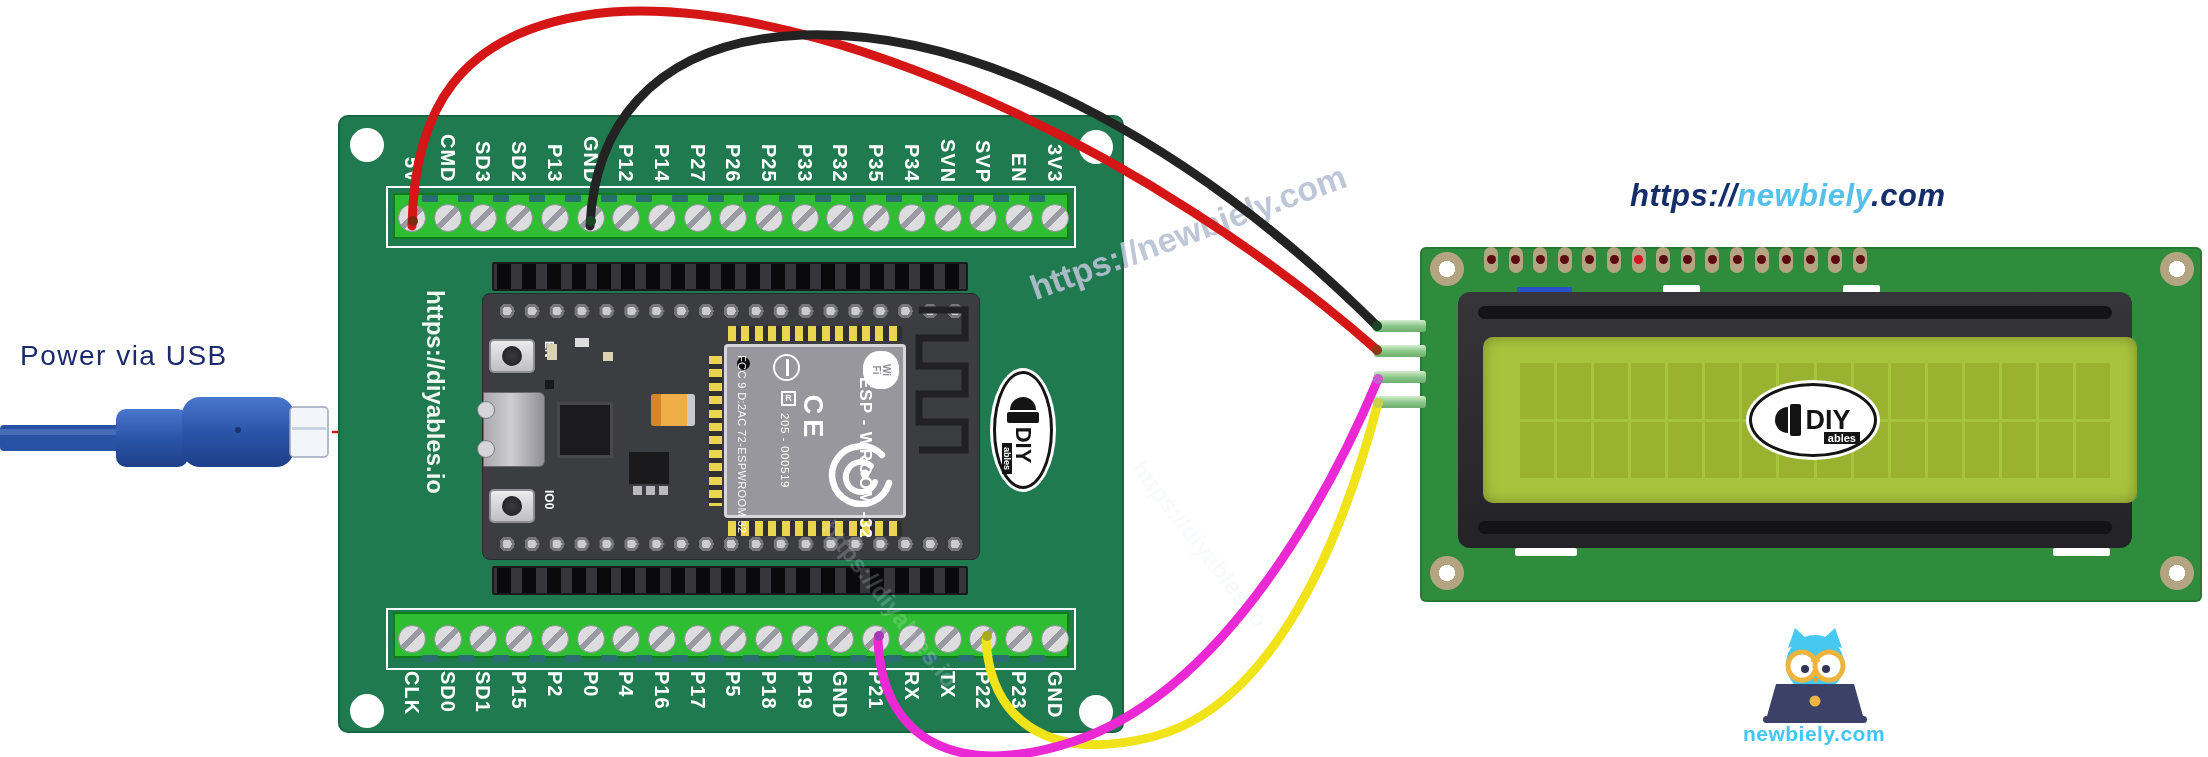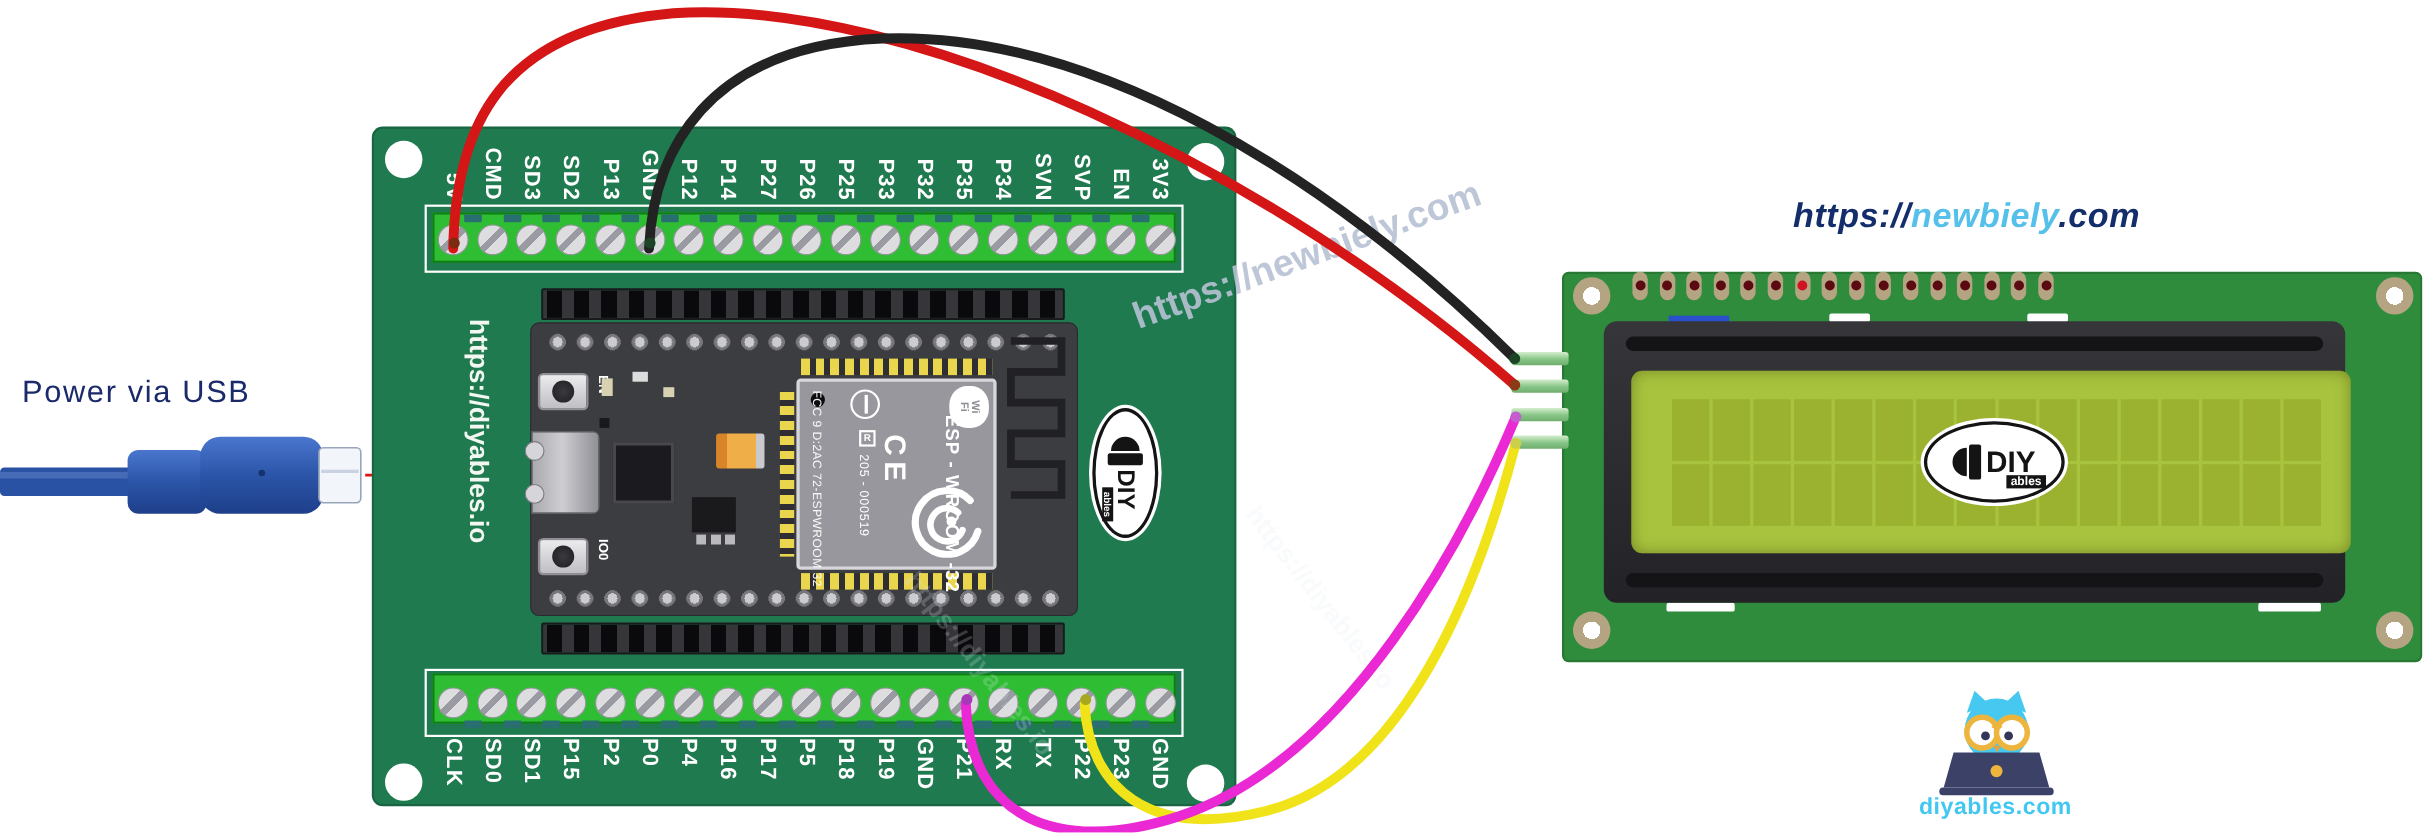--- a/index.html
+++ b/index.html
@@ -437,21 +437,21 @@
     <circle cx="60" cy="42" r="14" fill="#fff" stroke="#edb43e" stroke-width="5"></circle>
     <circle cx="87" cy="42" r="14" fill="#fff" stroke="#edb43e" stroke-width="5"></circle>
     <path d="M70,38 Q73,33 77,38" stroke="#edb43e" stroke-width="4" fill="none"></path>
     <circle cx="63" cy="45" r="4" fill="#35355a"></circle>
     <circle cx="84" cy="45" r="4" fill="#35355a"></circle>
     <polygon points="70,54 77,54 73.5,60" fill="#e8a23c"></polygon>
     <path d="M34,60 H112 L121,92 H25 Z" fill="#3c4168"></path>
     <circle cx="73" cy="77" r="5.5" fill="#edb43e"></circle>
     <rect x="21" y="92" width="104" height="7" rx="3.5" fill="#3c4168"></rect>
   </svg>
-  <div id="footerLogoText" class="abs">diyables.com</div>
+  <div id="footerLogoText" class="abs">newbiely.com</div>
 
   <svg id="wireSvg" class="abs" width="2208" height="757">
       <path d="M412,226 C414,118 452,26 612,12 C826,-2 1152,152 1377,350" stroke="#d41616" stroke-width="9" fill="none" stroke-linecap="round"></path>
       <circle cx="413" cy="221" r="5" fill="#7c2a10"></circle>
       <circle cx="1377" cy="350" r="5" fill="#8a3a14"></circle>
       <path d="M590,226 C594,138 642,42 802,35 C992,28 1208,158 1377,326" stroke="#232323" stroke-width="9" fill="none" stroke-linecap="round"></path>
       <circle cx="591" cy="221" r="5" fill="#1c4526"></circle>
       <circle cx="1377" cy="326" r="5" fill="#1c4526"></circle>
       <path d="M986,640 C990,716 1044,764 1152,737 C1290,702 1354,494 1378,403" stroke="#f0e31a" stroke-width="9" fill="none" stroke-linecap="round"></path>
       <circle cx="987" cy="636" r="5" fill="#a7a81f"></circle>

